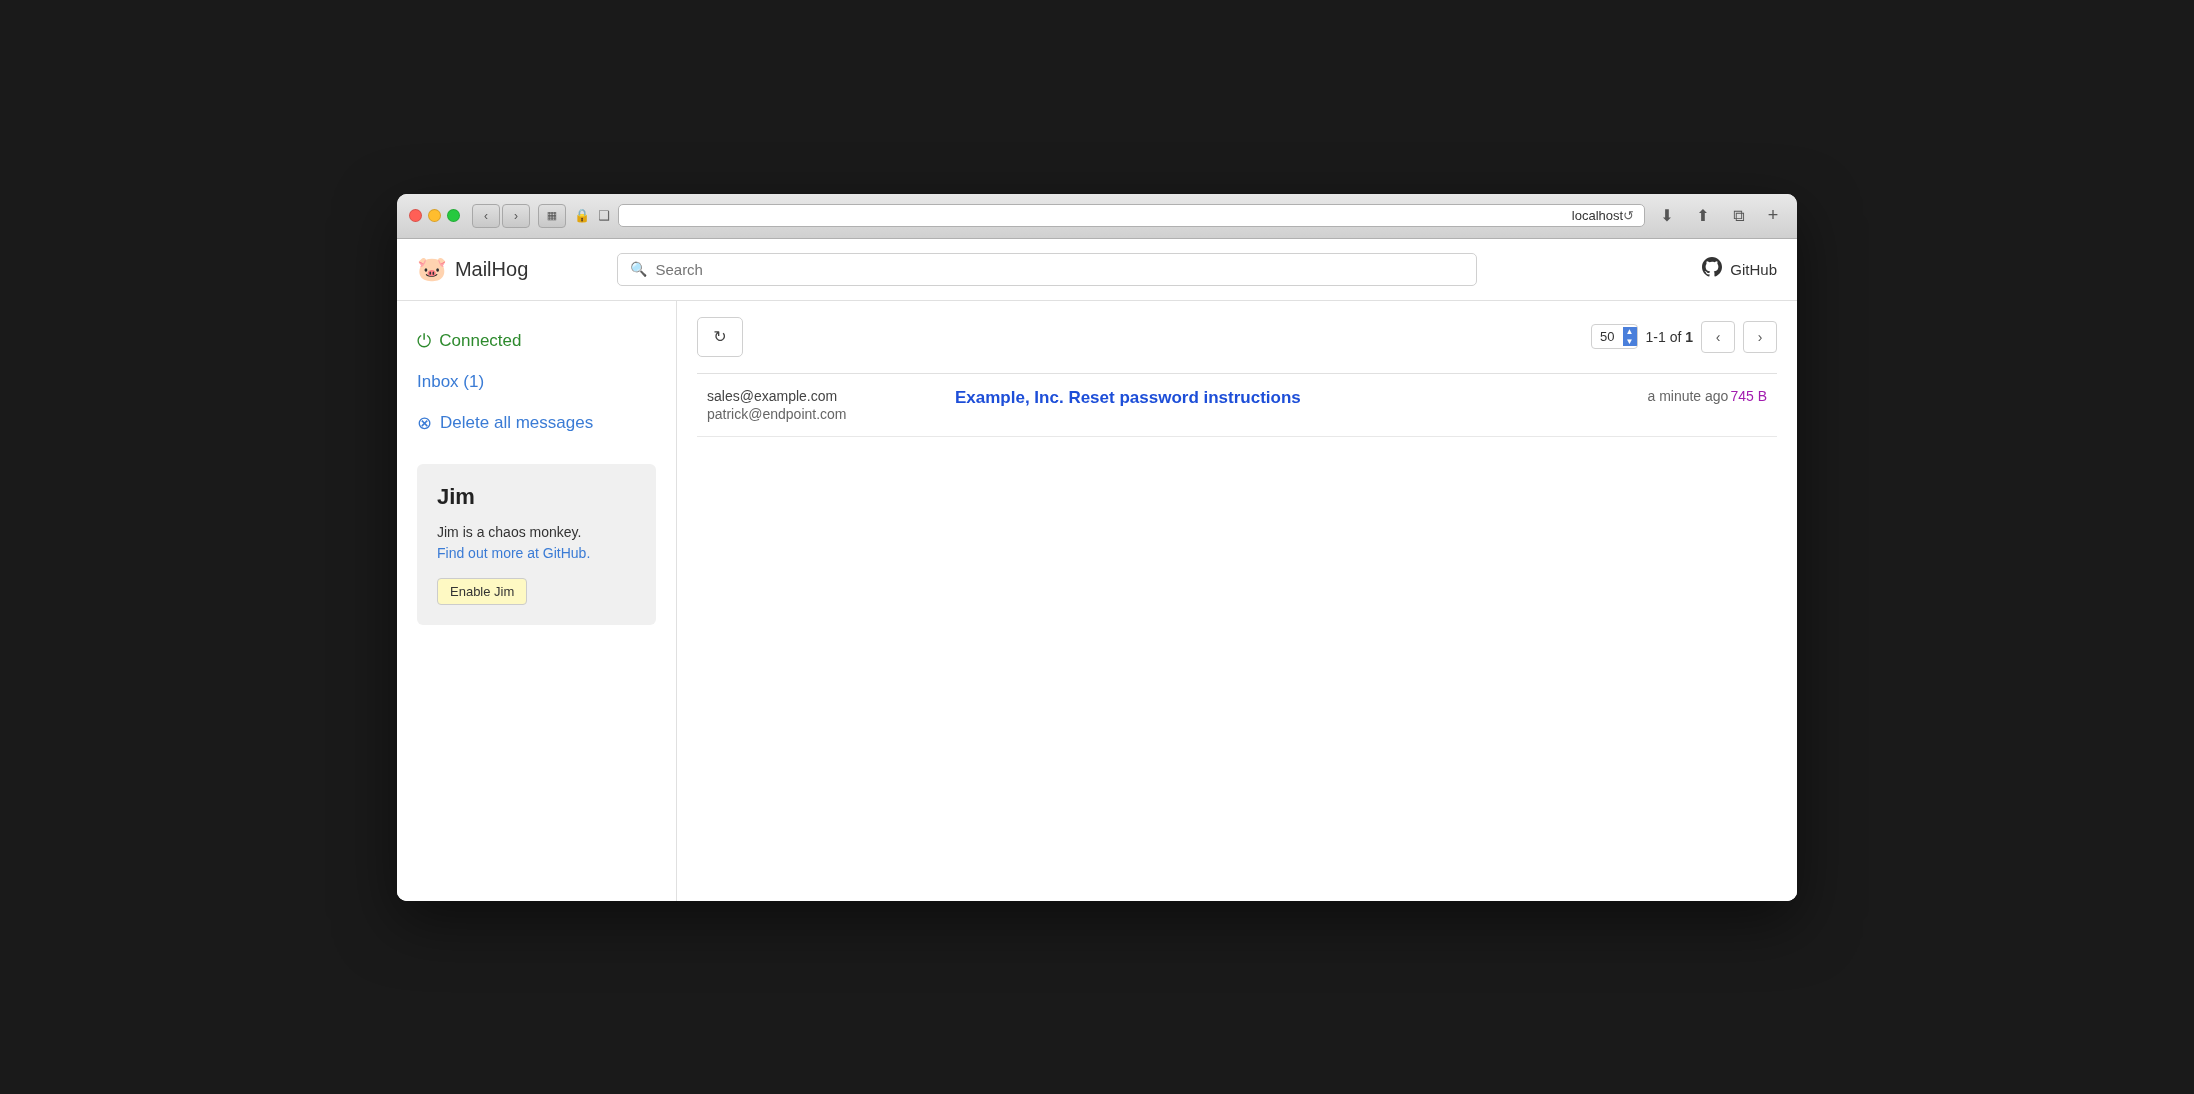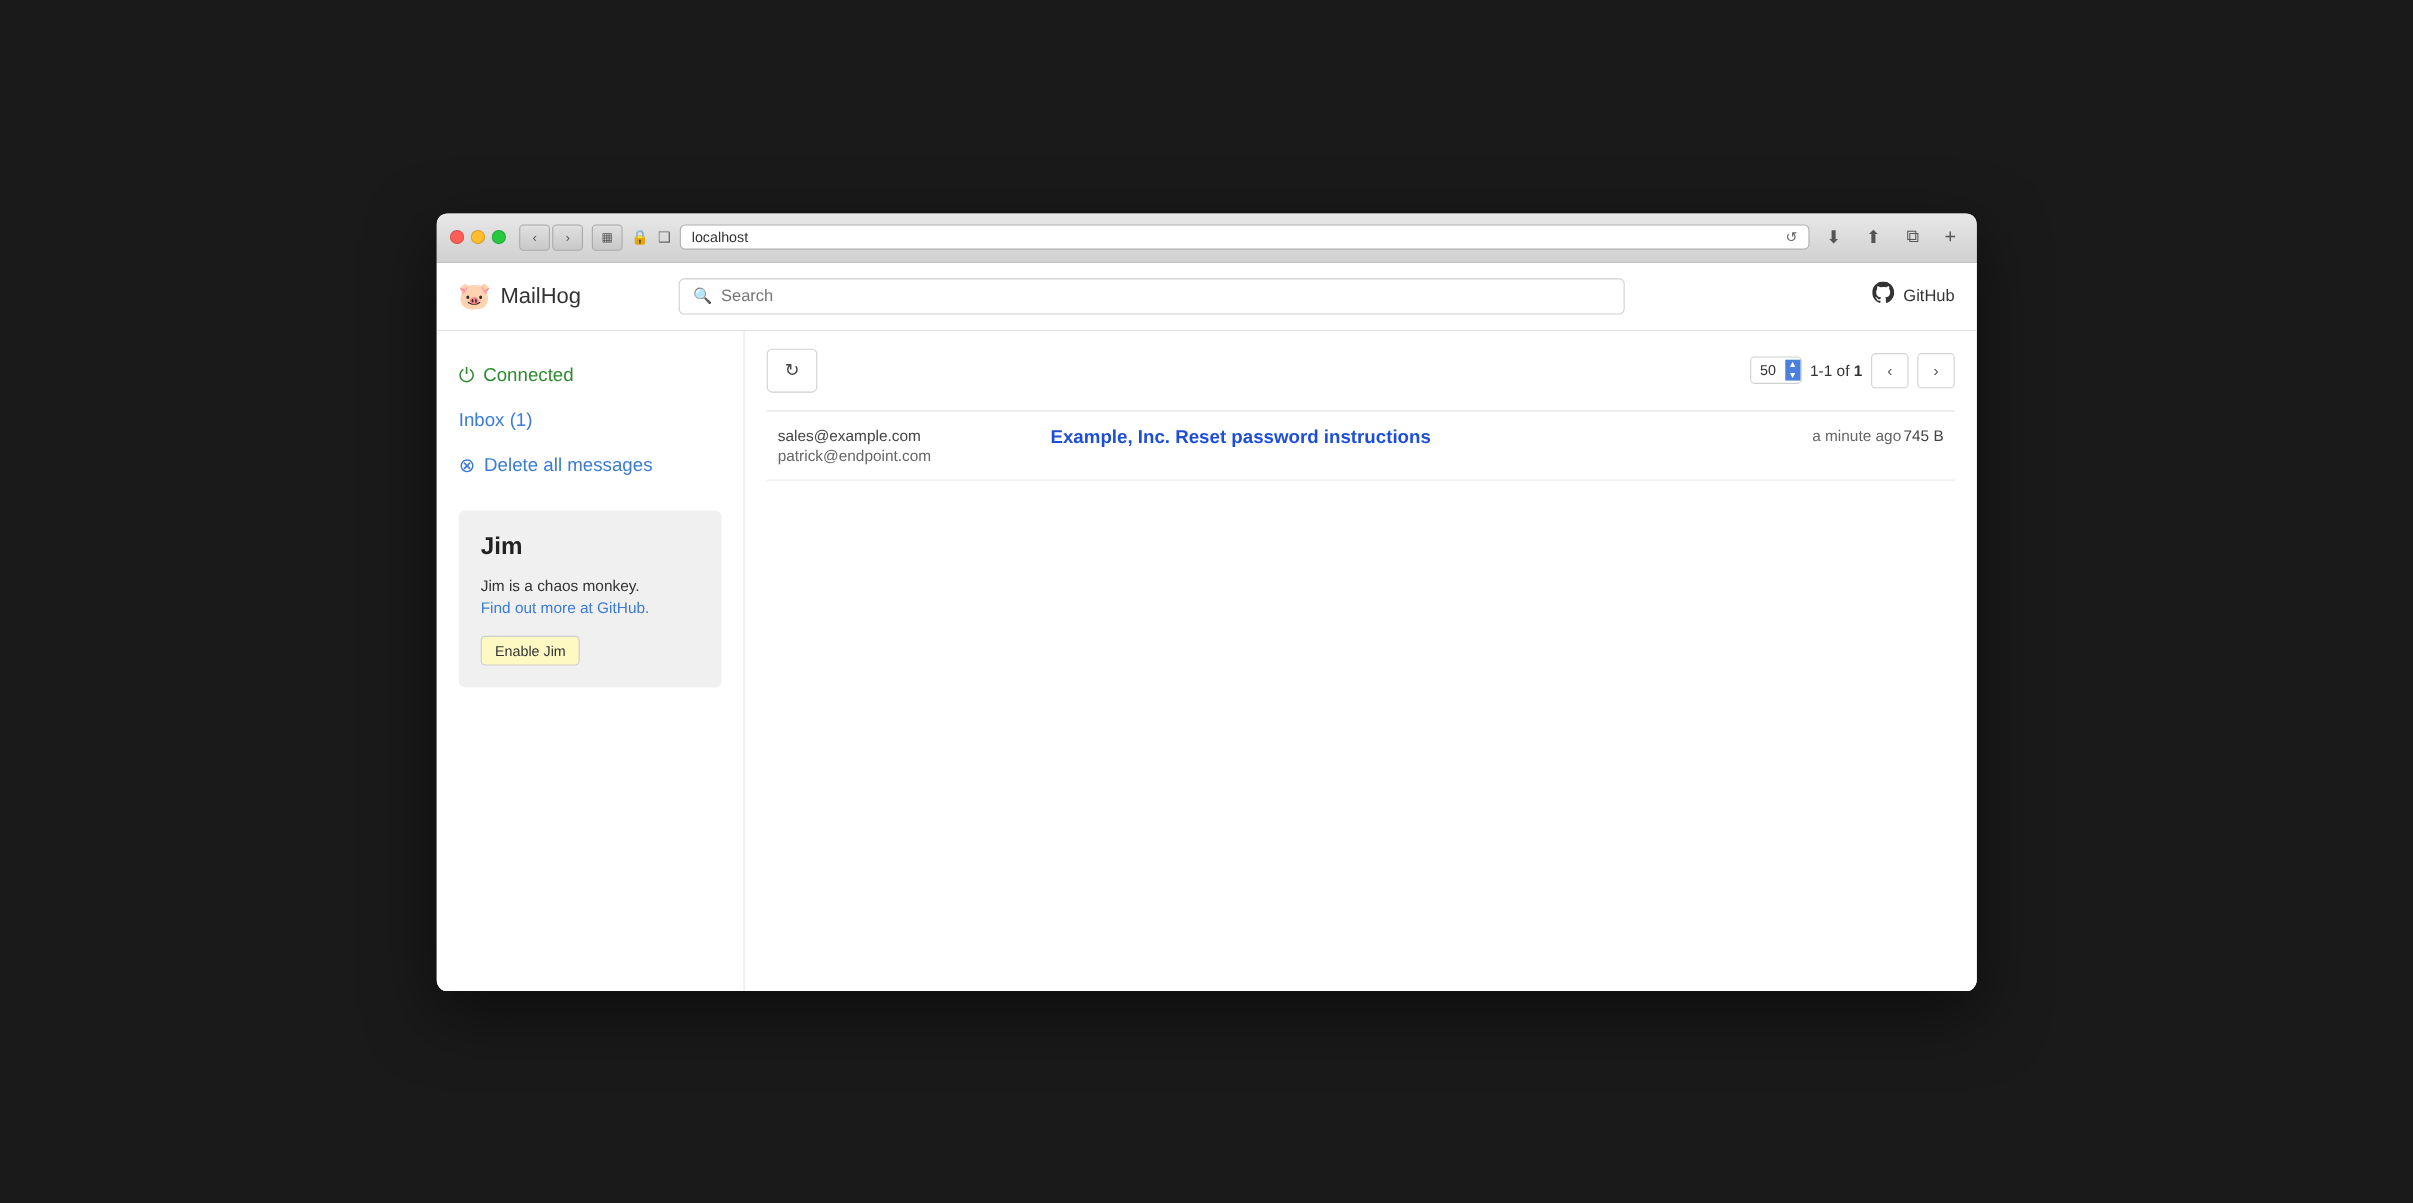--- a/index.html
+++ b/index.html
@@ -109,21 +109,21 @@
       font-size: 13px;
       color: #333;
       text-align: center;
       display: flex;
       align-items: center;
       justify-content: space-between;
     }
 
     .address-text {
       flex: 1;
-      text-align: left;
+      text-align: right;
     }
 
     .refresh-btn {
       background: none;
       border: none;
       color: #666;
       cursor: pointer;
       font-size: 13px;
     }
 
@@ -460,21 +460,21 @@
       gap: 2px;
     }
 
     .email-time {
       font-size: 14px;
       color: #666;
     }
 
     .email-size {
       font-size: 14px;
-      color: #404040;
+      color: #a21caf;
     }
   </style>
 </head>
 <body>
 
 <div class="browser-window">
 
   <div class="browser-chrome">
     <div class="traffic-lights">
       <div class="traffic-light close"></div>

